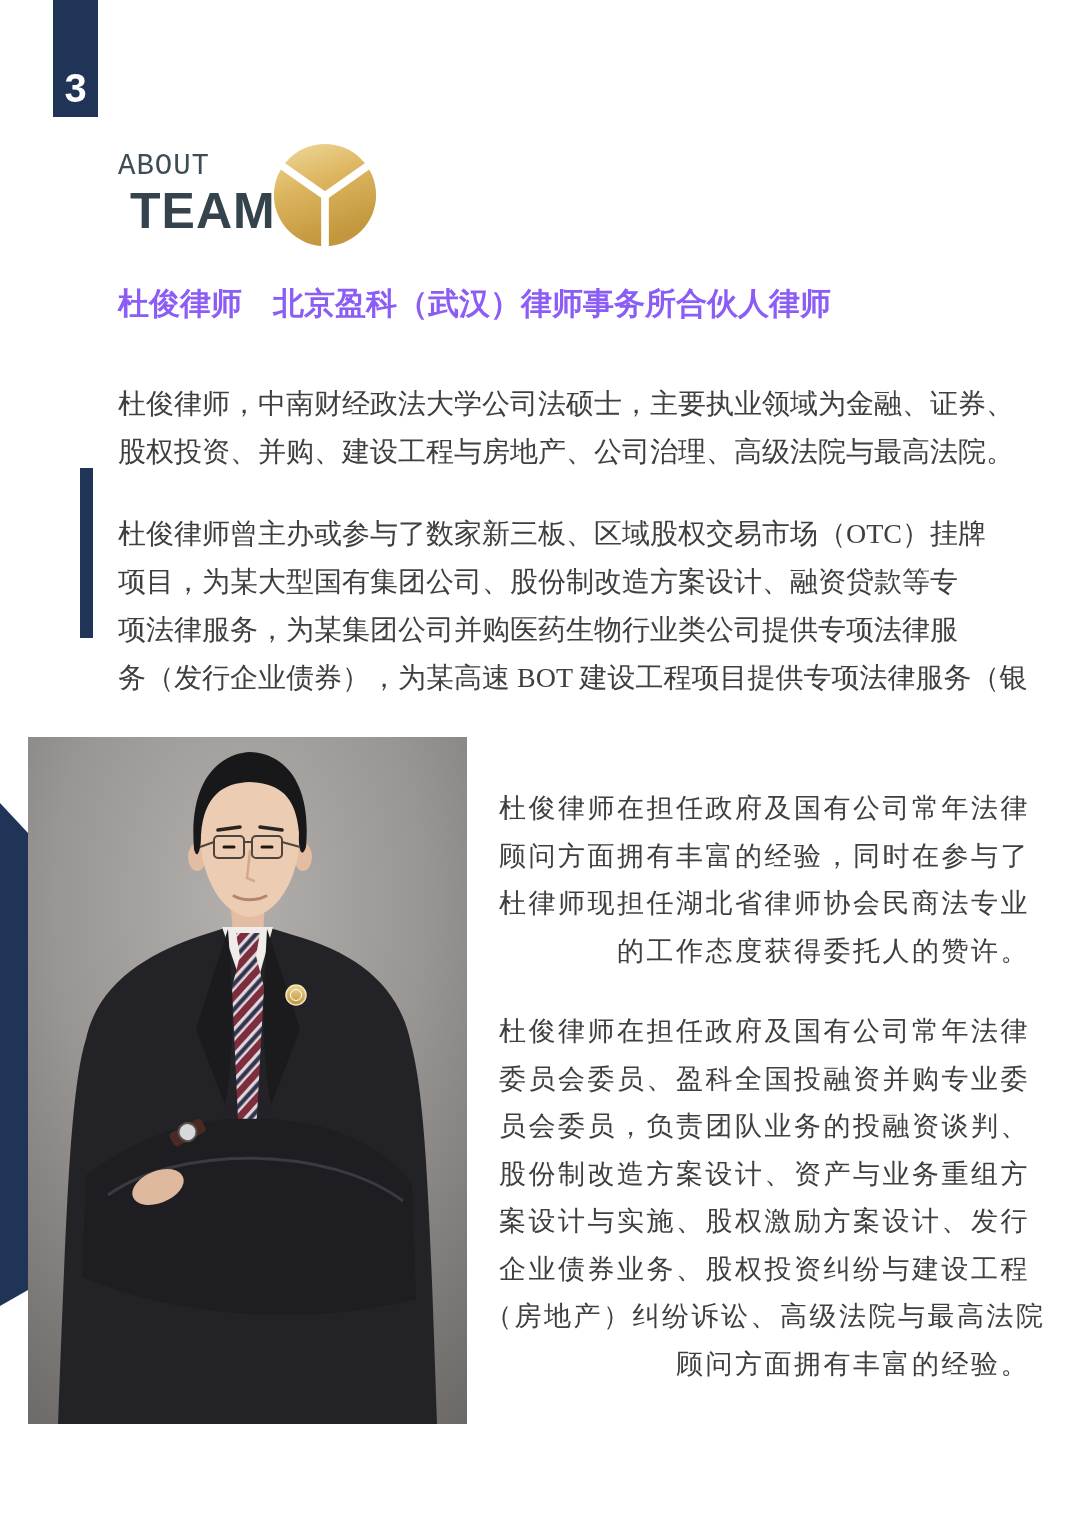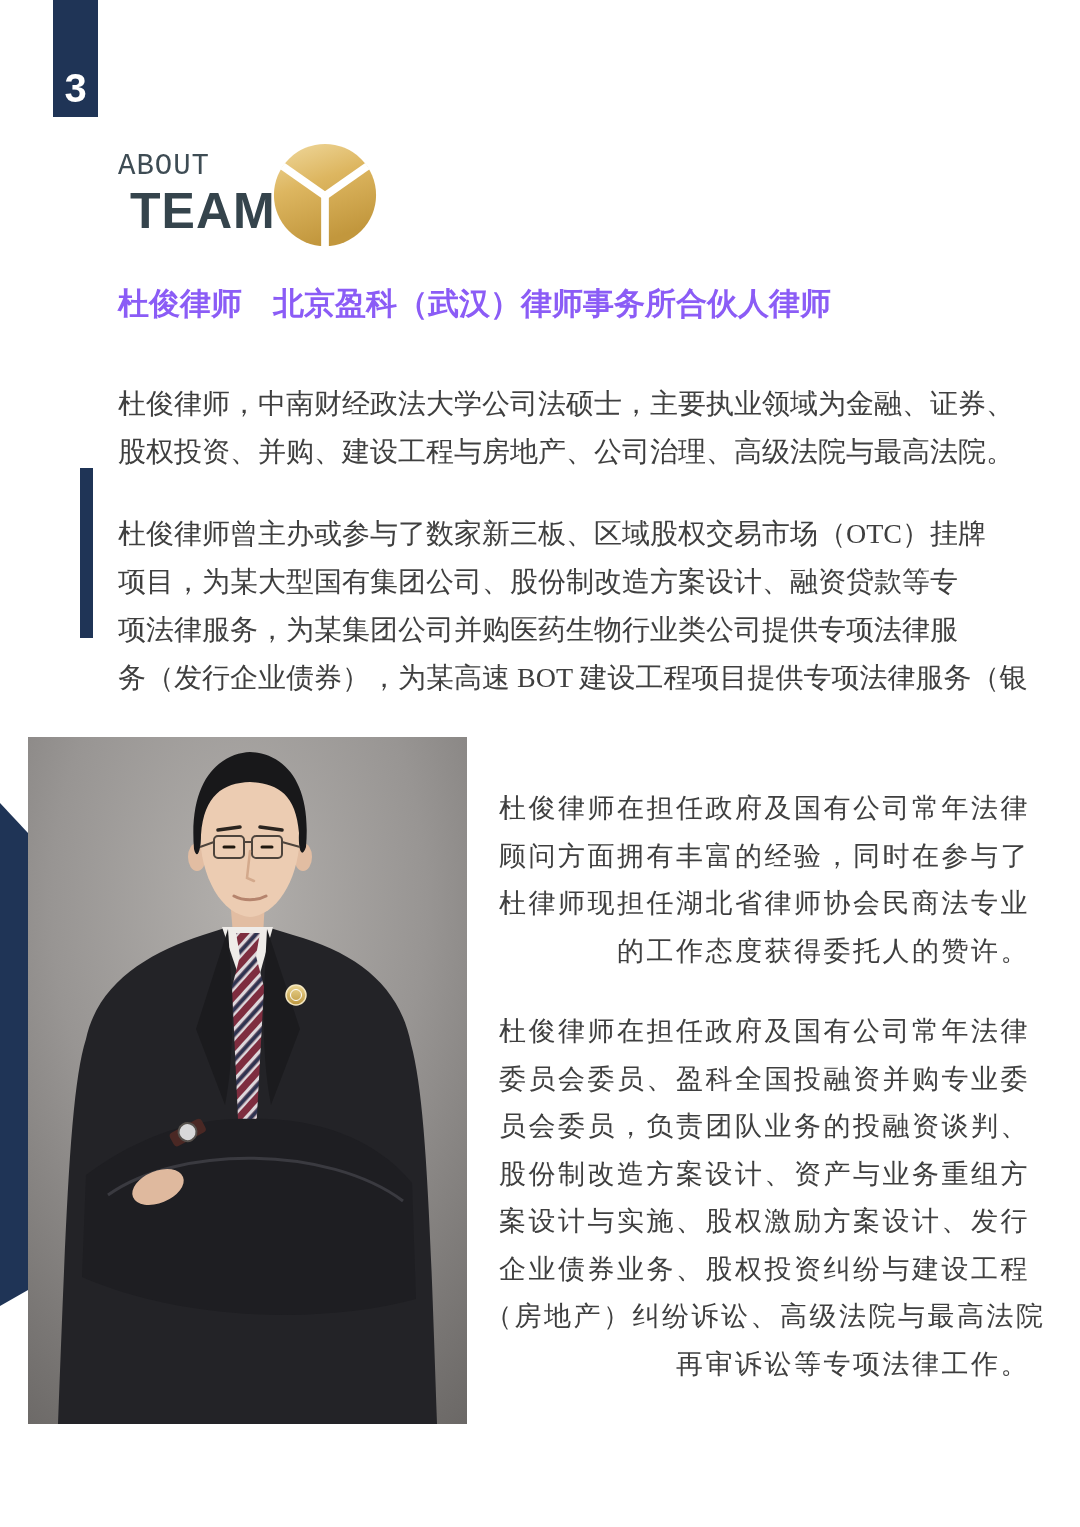--- a/index.html
+++ b/index.html
@@ -176,19 +176,19 @@
       <div class="line">的工作态度获得委托人的赞许。</div>
     </div>
     <div class="pB">
       <div class="line">杜俊律师在担任政府及国有公司常年法律</div>
       <div class="line">委员会委员、盈科全国投融资并购专业委</div>
       <div class="line">员会委员，负责团队业务的投融资谈判、</div>
       <div class="line">股份制改造方案设计、资产与业务重组方</div>
       <div class="line">案设计与实施、股权激励方案设计、发行</div>
       <div class="line">企业债券业务、股权投资纠纷与建设工程</div>
       <div class="line">（房地产）纠纷诉讼、高级法院与最高法院</div>
-      <div class="line">再审诉讼等专项法律工作。</div>
+      <div class="line">顾问方面拥有丰富的经验。</div>
     </div>
   </div>
 
   <div class="edge-shape"></div>
 
 </div>
 
 </body></html>

